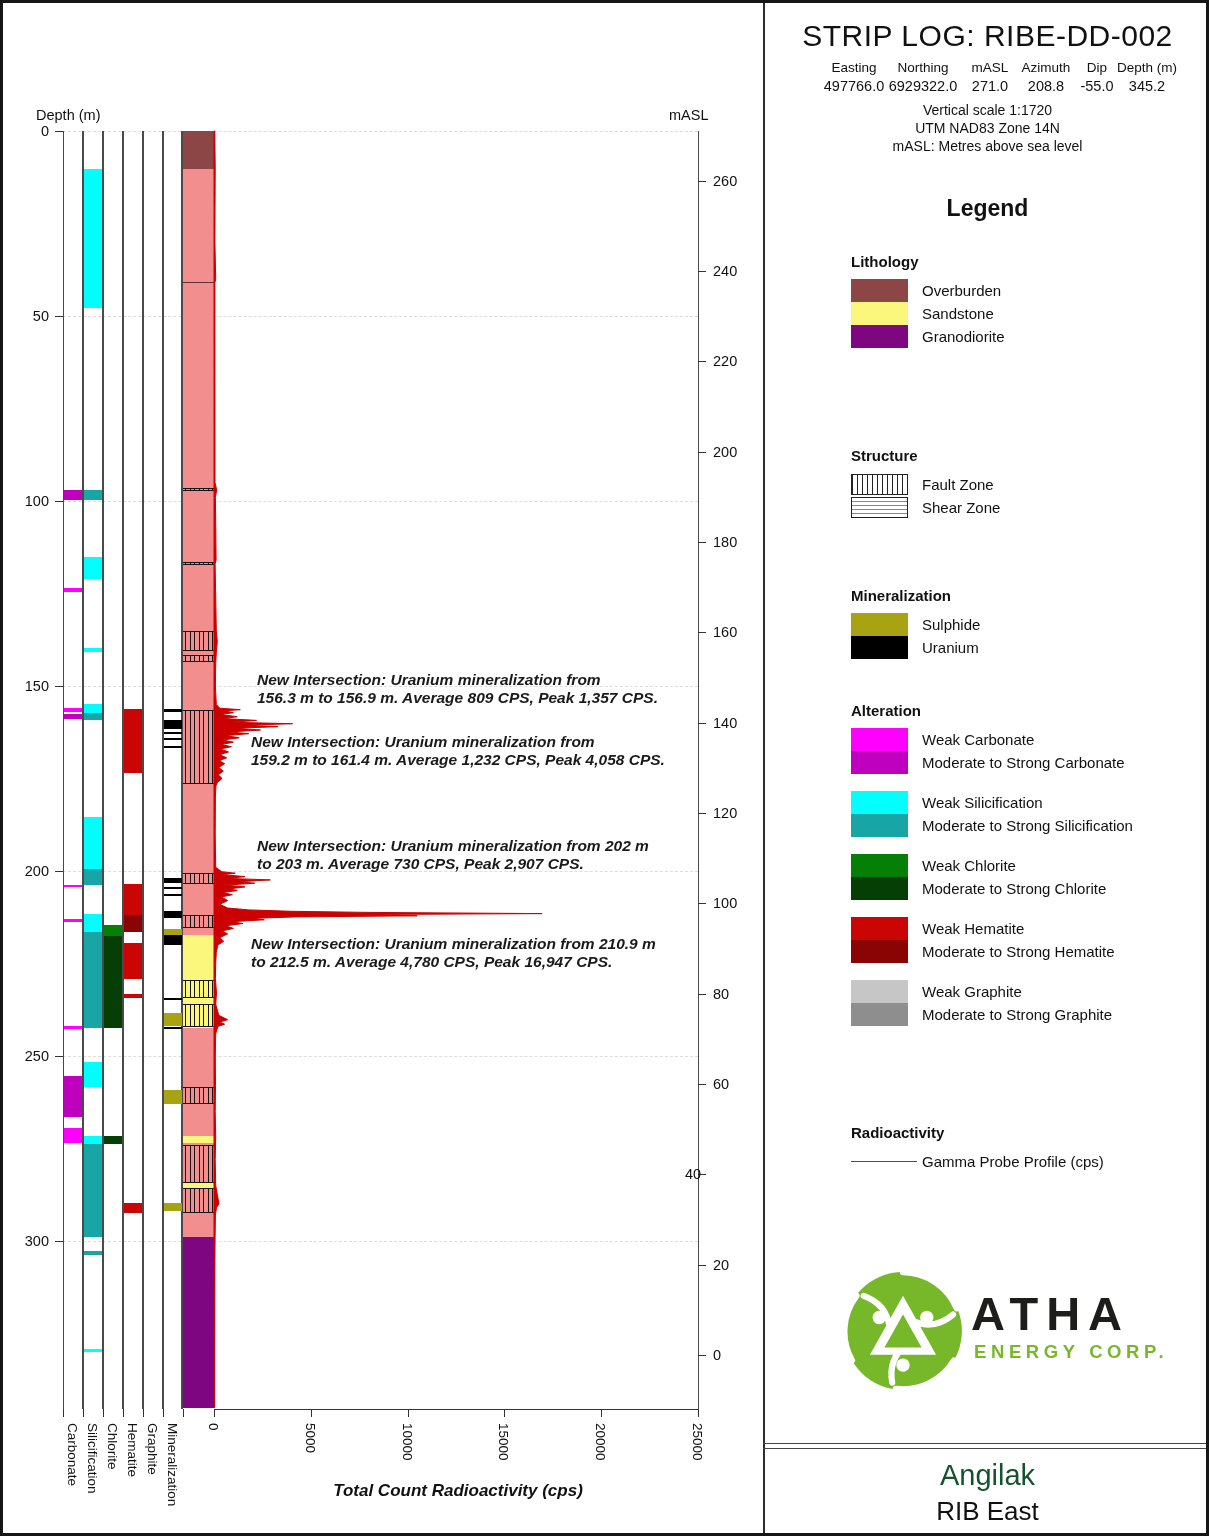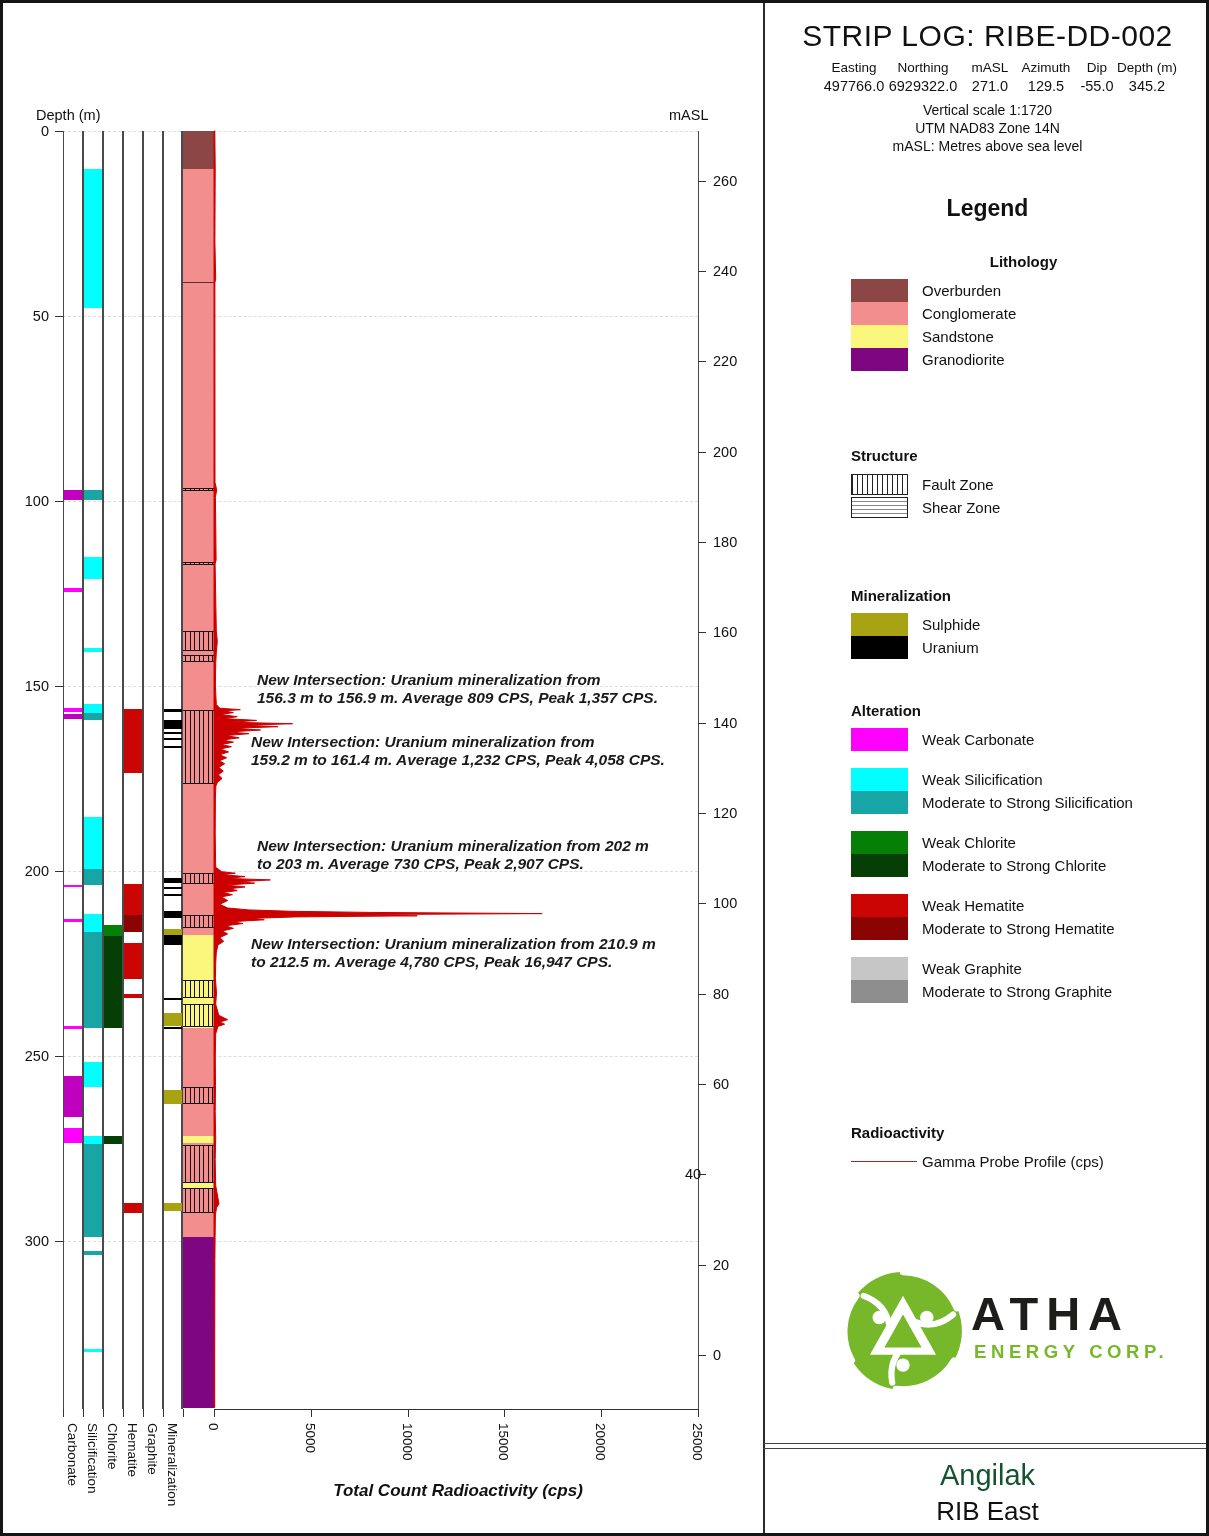--- a/index.html
+++ b/index.html
@@ -54,30 +54,26 @@
   <div class="divider-v"></div>
 
   <div class="rp-title" style="top:16px;">STRIP LOG: RIBE-DD-002</div>
   <div id="meta-row"></div>
   <div class="rp-note" style="top:99px;">Vertical scale 1:1720</div>
   <div class="rp-note" style="top:117px;">UTM NAD83 Zone 14N</div>
   <div class="rp-note" style="top:135px;">mASL: Metres above sea level</div>
 
   <div class="legend-title" style="top:192px;">Legend</div>
 
-  <div class="legend-section" style="top:250px;text-align:center;" id="sec-lithology">
+  <div class="legend-section" style="top:250px;" id="sec-lithology">
     <span class="legend-heading">Lithology</span>
     <div id="litho-items">
         <div class="legend-row">
           <div class="legend-swatch" style="background: rgb(140, 70, 70);"></div>
           <span class="legend-label">Overburden</span>
-        </div>
-        <div class="legend-row">
-          <div class="legend-swatch" style="background: rgb(243, 142, 142);"></div>
-          <span class="legend-label">Conglomerate</span>
         </div>
         <div class="legend-row">
           <div class="legend-swatch" style="background: rgb(251, 247, 125);"></div>
           <span class="legend-label">Sandstone</span>
         </div>
         <div class="legend-row">
           <div class="legend-swatch" style="background: rgb(126, 6, 128);"></div>
           <span class="legend-label">Granodiorite</span>
         </div>
       </div>
@@ -108,20 +104,24 @@
         </div>
       </div>
   </div>
   <div class="legend-section" style="top:699px;" id="sec-alteration">
     <span class="legend-heading">Alteration</span>
     <div id="alt-items">
         <div class="alt-pair">
           <div class="legend-row">
             <div class="legend-swatch" style="background: rgb(255, 0, 255);"></div>
             <span class="legend-label">Weak Carbonate</span>
+          </div>
+          <div class="legend-row">
+            <div class="legend-swatch" style="background: rgb(191, 0, 191);"></div>
+            <span class="legend-label">Moderate to Strong Carbonate</span>
           </div>
         </div>
         <div class="alt-pair">
           <div class="legend-row">
             <div class="legend-swatch" style="background: rgb(0, 255, 255);"></div>
             <span class="legend-label">Weak Silicification</span>
           </div>
           <div class="legend-row">
             <div class="legend-swatch" style="background: rgb(24, 165, 165);"></div>
             <span class="legend-label">Moderate to Strong Silicification</span>
@@ -359,18 +359,18 @@
 to 203 m. Average 730 CPS, Peak 2,907 CPS.</div>
     <div class="annotation" style="left: 248px; top: 932px; width: 470px;">New Intersection: Uranium mineralization from 210.9 m
 to 212.5 m. Average 4,780 CPS, Peak 16,947 CPS.</div>
     <div class="meta-label" style="left: 791px; top: 57px; width: 120px;">Easting</div>
     <div class="meta-value" style="left: 791px; top: 75px; width: 120px;">497766.0</div>
     <div class="meta-label" style="left: 860px; top: 57px; width: 120px;">Northing</div>
     <div class="meta-value" style="left: 860px; top: 75px; width: 120px;">6929322.0</div>
     <div class="meta-label" style="left: 927px; top: 57px; width: 120px;">mASL</div>
     <div class="meta-value" style="left: 927px; top: 75px; width: 120px;">271.0</div>
     <div class="meta-label" style="left: 983px; top: 57px; width: 120px;">Azimuth</div>
-    <div class="meta-value" style="left: 983px; top: 75px; width: 120px;">129.5</div>
+    <div class="meta-value" style="left: 983px; top: 75px; width: 120px;">208.8</div>
     <div class="meta-label" style="left: 1034px; top: 57px; width: 120px;">Dip</div>
     <div class="meta-value" style="left: 1034px; top: 75px; width: 120px;">-55.0</div>
     <div class="meta-label" style="left: 1084px; top: 57px; width: 120px;">Depth (m)</div>
     <div class="meta-value" style="left: 1084px; top: 75px; width: 120px;">345.2</div>
   </div>
 
 </body></html>

